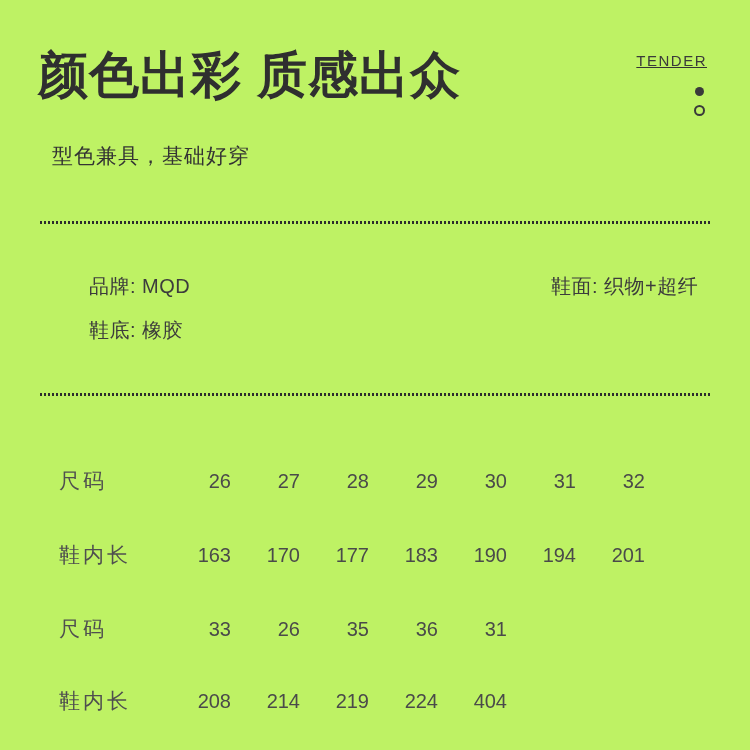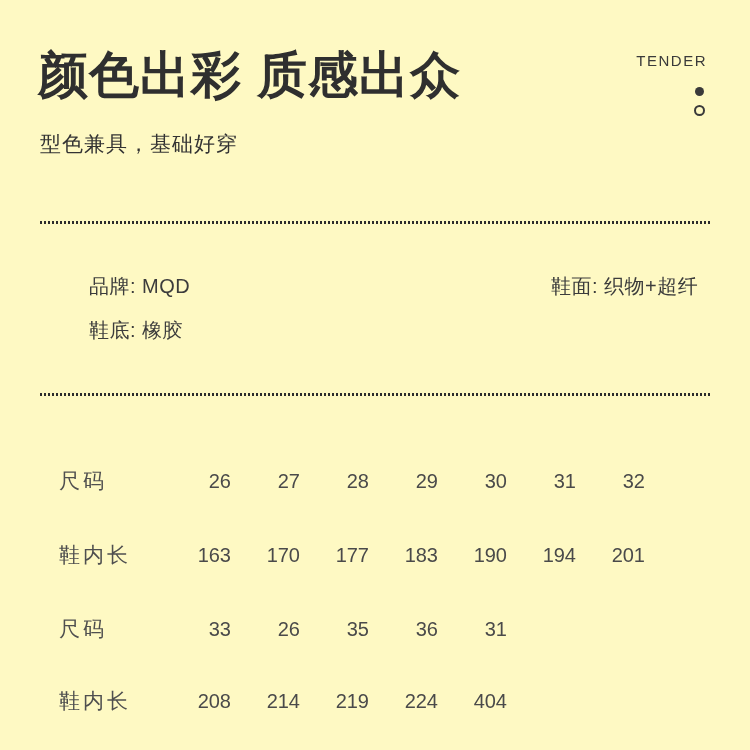--- a/index.html
+++ b/index.html
@@ -8,54 +8,55 @@
   }
   body {
     width: 750px;
     height: 750px;
     font-family: "Liberation Sans", "DejaVu Sans", sans-serif;
   }
   .page {
     position: relative;
     width: 750px;
     height: 750px;
-    background: #fef9c3;
+    background: #bef264;
     overflow: hidden;
     color: #333333;
   }
   .title {
     position: absolute;
     left: 38px;
     top: 48px;
     margin: 0;
     font-size: 50px;
     line-height: 1.1;
     font-weight: 700;
     letter-spacing: 1px;
     color: #2f2f2f;
     white-space: nowrap;
   }
   .subtitle {
     position: absolute;
     left: 40px;
     top: 131px;
-    margin: 0;
+    margin: 12px;
     font-size: 21px;
     line-height: 26px;
     color: #333333;
     letter-spacing: 1px;
     white-space: nowrap;
   }
   .brand-mark {
     position: absolute;
     top: 52px;
     right: 43px;
     display: flex;
     flex-direction: column;
     align-items: flex-end;
+    text-decoration: underline;
   }
   .brand-mark .brand-text {
     font-size: 15px;
     letter-spacing: 1.5px;
     color: #3a3a3a;
     line-height: 18px;
   }
   .dot-filled {
     width: 9px;
     height: 9px;

